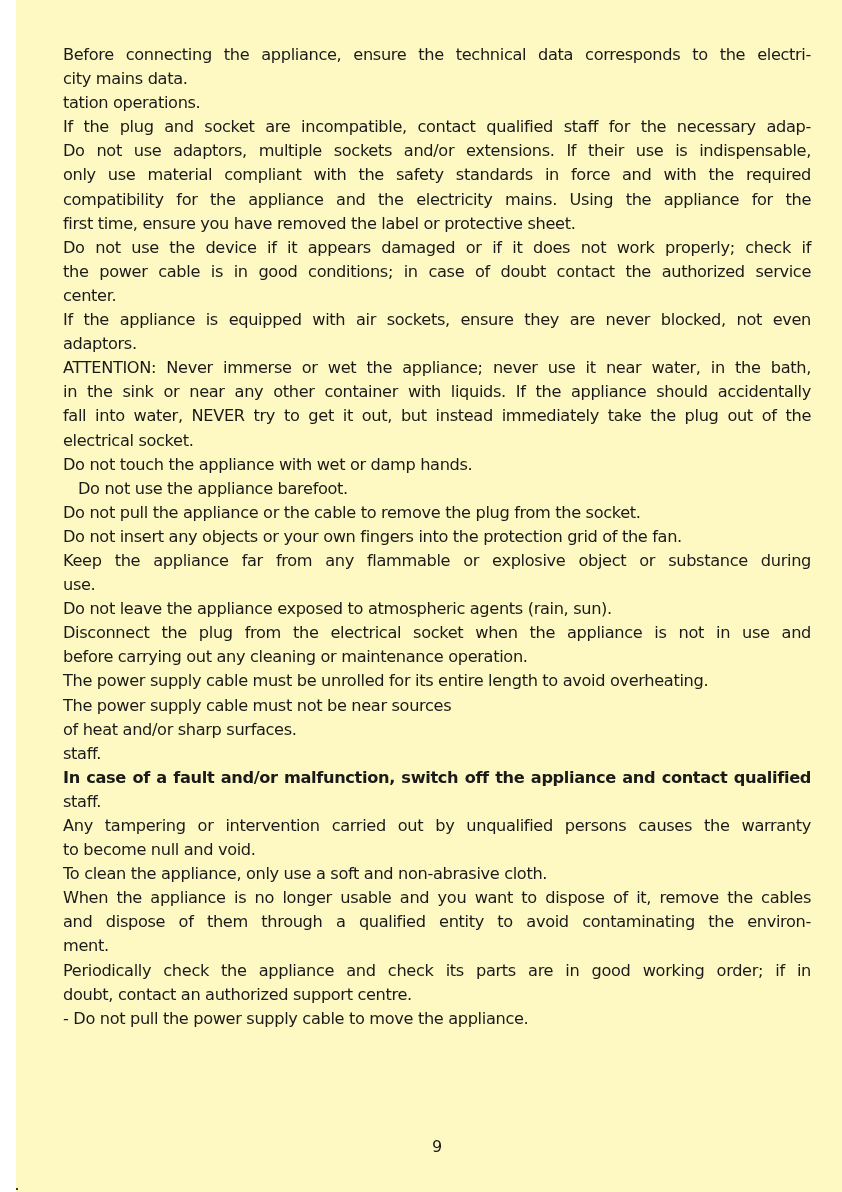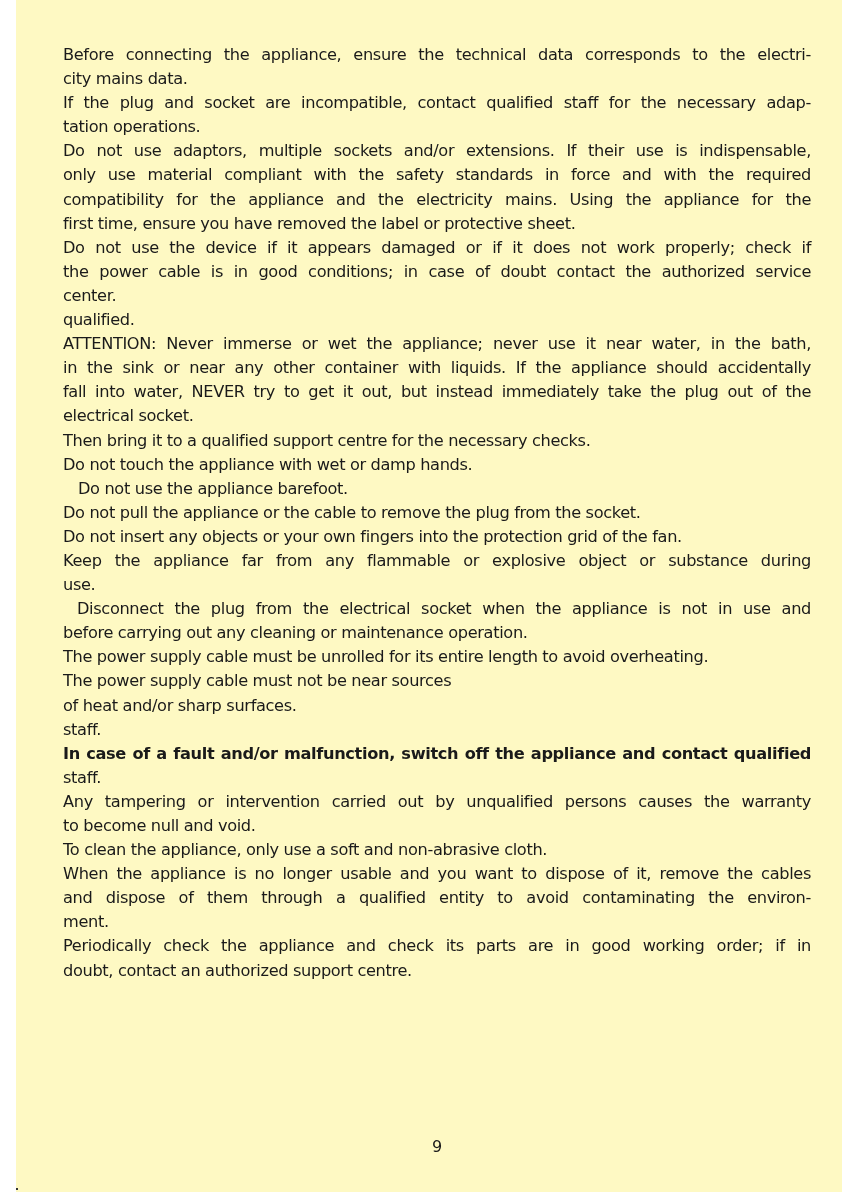--- a/index.html
+++ b/index.html
@@ -27,53 +27,55 @@
   }
   .corner-mark { position: absolute; left: 0; top: 1188px; width: 2px; height: 2px; background: #333; }
 </style>
 </head>
 <body>
 
 <div class="page">
   <div class="text-block" id="text-block">
       <div class="line" style="white-space: normal;">Before connecting the appliance, ensure the technical data corresponds to the electri-</div>
       <div class="line last" style="white-space: normal;">city mains data.</div>
+      <div class="line last" style="white-space: normal;">tation operations.</div>
       <div class="line" style="white-space: normal;">If the plug and socket are incompatible, contact qualified staff for the necessary adap-</div>
-      <div class="line last" style="white-space: normal;">tation operations.</div>
       <div class="line" style="white-space: normal;">Do not use adaptors, multiple sockets and/or extensions. If their use is indispensable,</div>
       <div class="line" style="white-space: normal;">only use material compliant with the safety standards in force and with the required</div>
       <div class="line" style="white-space: normal;">compatibility for the appliance and the electricity mains. Using the appliance for the</div>
       <div class="line last" style="white-space: normal;">first time, ensure you have removed the label or protective sheet.</div>
       <div class="line" style="white-space: normal;">Do not use the device if it appears damaged or if it does not work properly; check if</div>
       <div class="line" style="white-space: normal;">the power cable is in good conditions; in case of doubt  contact the authorized service</div>
       <div class="line last" style="white-space: normal;">center.</div>
-      <div class="line last" style="white-space: normal;">qualified.</div>
+      <div class="line" style="white-space: normal;">If the appliance is equipped with air sockets, ensure they are never blocked, not even</div>
+      <div class="line last" style="white-space: normal;">adaptors.</div>
       <div class="line" style="white-space: normal;">ATTENTION: Never immerse or wet the appliance; never use it near water, in the bath,</div>
       <div class="line" style="white-space: normal;">in the sink or near any other container with liquids. If the appliance should accidentally</div>
       <div class="line" style="white-space: normal;">fall into water, NEVER try to get it out, but instead immediately take the plug out of the</div>
       <div class="line last" style="white-space: normal;">electrical socket.</div>
-      <div class="line last" style="white-space: normal;">Then bring it to a qualified support centre for the necessary checks.</div>
       <div class="line last" style="white-space: normal;">Do not touch the appliance with wet or damp hands.</div>
       <div class="line last" style="white-space: normal; margin-left: 15px;">Do not use the appliance  barefoot.</div>
       <div class="line last" style="white-space: normal;">Do not pull the appliance or the cable to remove the plug from the socket.</div>
       <div class="line last" style="white-space: normal;">Do not insert any objects or your own fingers into the protection grid of the fan.</div>
       <div class="line" style="white-space: normal;">Keep the appliance far from any flammable or explosive object or substance during</div>
       <div class="line last" style="white-space: normal;">use.</div>
-      <div class="line" style="white-space: normal; margin-left: 14px;">Disconnect the plug from the electrical socket when the appliance is not in use and</div>
+      <div class="line last" style="white-space: normal;">Do not leave the appliance exposed to atmospheric agents (rain, sun).</div>
+      <div class="line" style="white-space: normal;">Disconnect the plug from the electrical socket when the appliance is not in use and</div>
       <div class="line last" style="white-space: normal;">before carrying out any cleaning or maintenance operation.</div>
       <div class="line last" style="white-space: normal;">The power supply cable must be unrolled for its entire length to avoid overheating.</div>
       <div class="line last" style="white-space: normal;">The power supply cable must not be near sources</div>
       <div class="line last" style="white-space: normal;">of heat and/or sharp surfaces.</div>
       <div class="line last" style="white-space: normal;">staff.</div>
       <div class="line" style="white-space: normal; font-weight: bold;">In case of a fault and/or malfunction, switch off the appliance and contact qualified</div>
       <div class="line last" style="white-space: normal;">staff.</div>
       <div class="line" style="white-space: normal;">Any tampering or intervention carried out by unqualified persons causes the warranty</div>
       <div class="line last" style="white-space: normal;">to become null and void.</div>
       <div class="line last" style="white-space: normal;">To clean the appliance, only use a soft and non-abrasive cloth.</div>
       <div class="line" style="white-space: normal;">When the appliance is no longer usable and you want to dispose of it, remove the cables</div>
       <div class="line" style="white-space: normal;">and dispose of them through a qualified entity to avoid contaminating the environ-</div>
       <div class="line last" style="white-space: normal;">ment.</div>
       <div class="line" style="white-space: normal;">Periodically check the appliance and check its parts are in good working order; if in</div>
       <div class="line last" style="white-space: normal;">doubt, contact an authorized support centre.</div>
+      <div class="line last" style="white-space: normal;">- Do not pull the power supply cable to move the appliance.</div>
     </div>
   <div class="page-number">9</div>
   <div class="corner-mark"></div>
 </div>
 
 </body></html>

